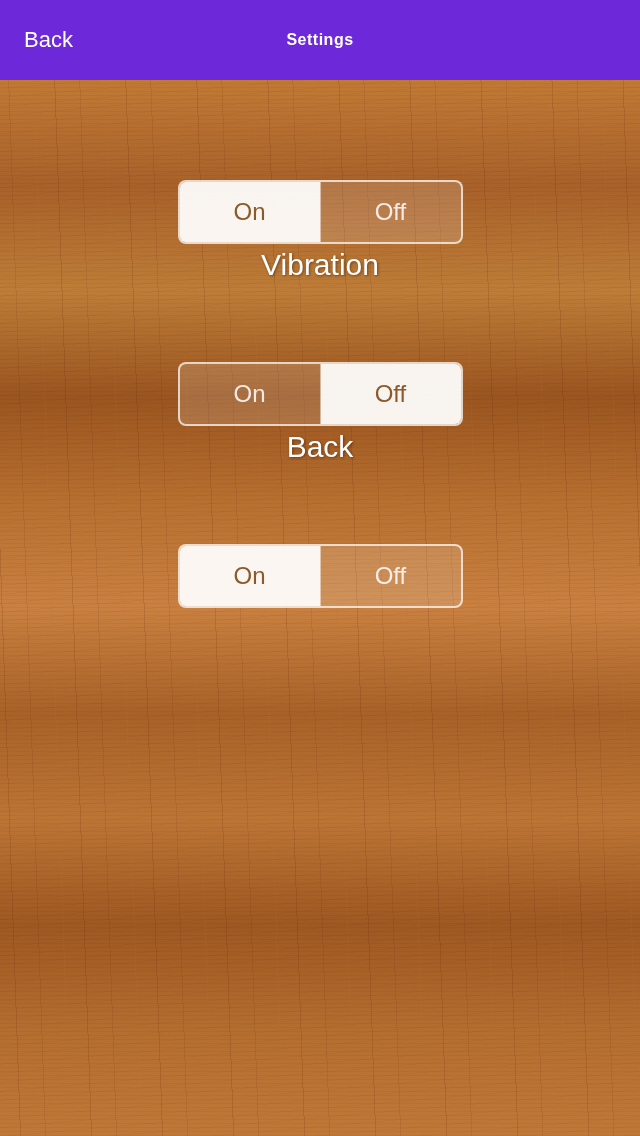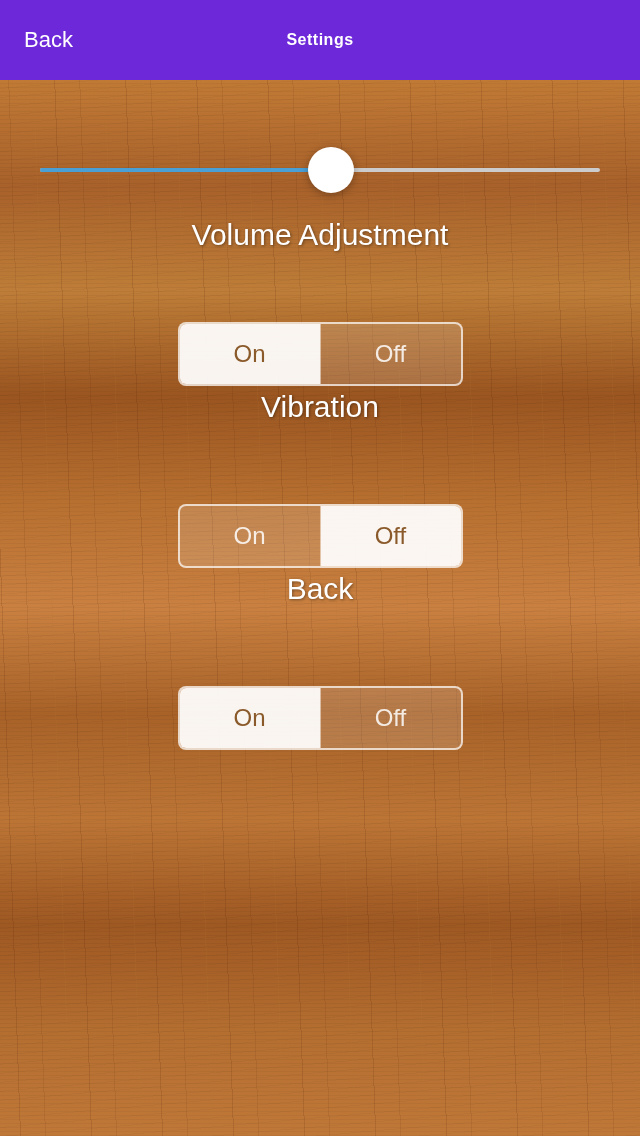--- a/index.html
+++ b/index.html
@@ -230,29 +230,20 @@
 </head>
 <body>
 
 <div class="nav-bar">
   <span class="nav-back">Back</span>
   <span class="nav-title">Settings</span>
 </div>
 
 <div class="main-content">
 
-  <div class="slider-section">
-    <div class="slider-container">
-      <div class="slider-track">
-        <div class="slider-fill"></div>
-      </div>
-      <div class="slider-thumb"></div>
-    </div>
-    <span class="slider-label">Volume Adjustment</span>
-  </div>
 
   <div class="spacer"></div>
 
   <div class="toggle-section">
     <div class="toggle-group">
       <div class="toggle-btn active">On</div>
       <div class="divider-line"></div>
       <div class="toggle-btn inactive">Off</div>
     </div>
     <span class="toggle-label">Vibration</span>

